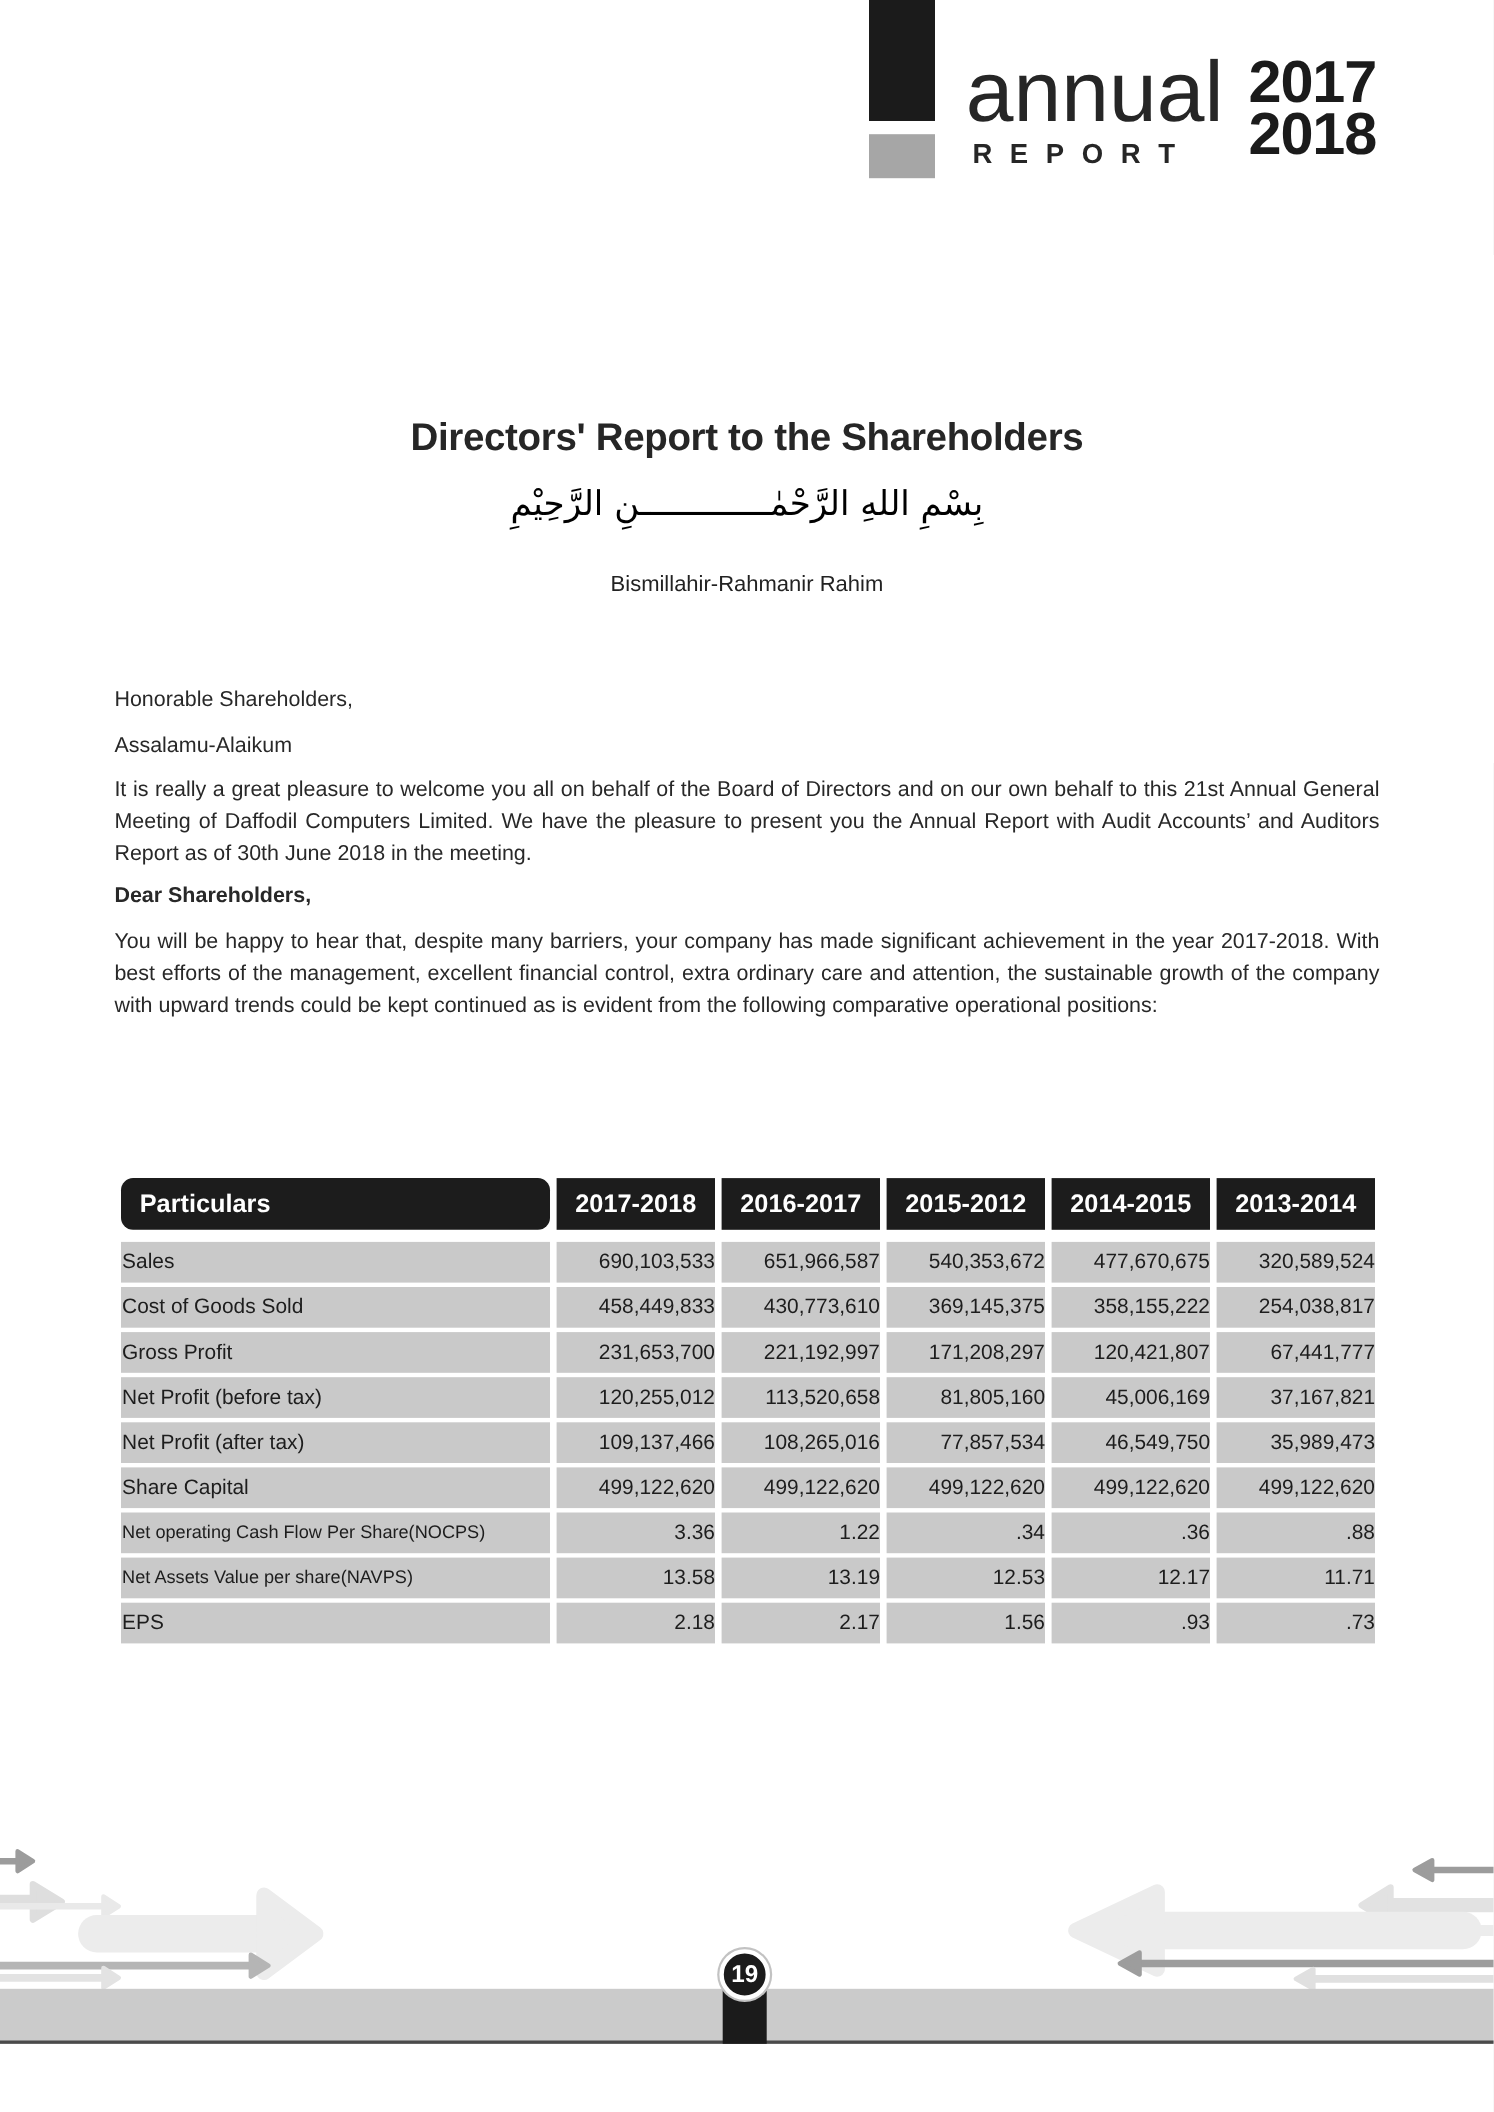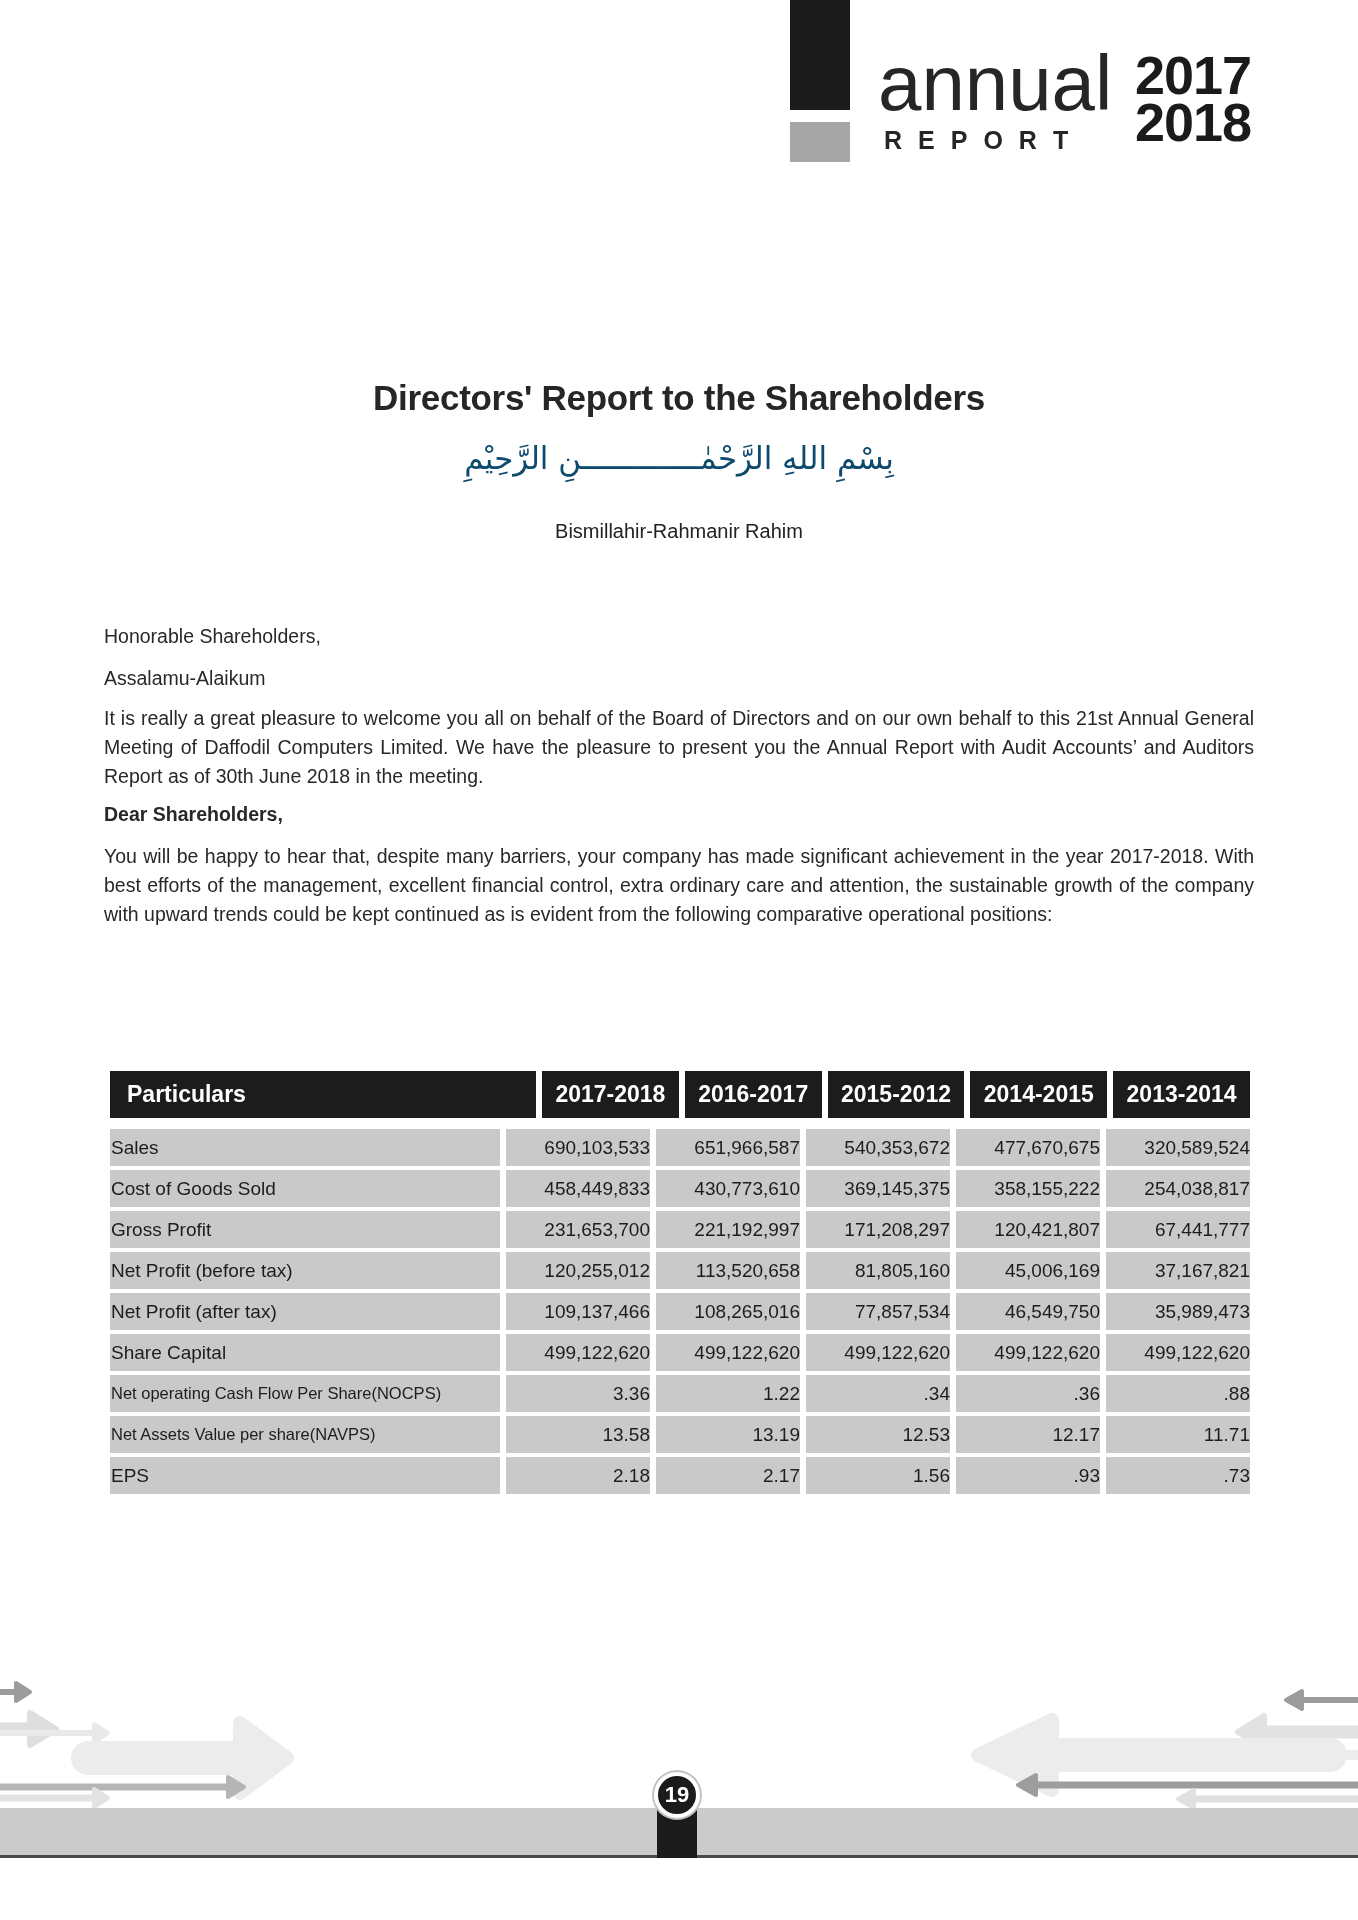--- a/index.html
+++ b/index.html
@@ -9,34 +9,34 @@
   }
   
   .logo-black-bar{position:absolute;left:790px;top:0;width:60px;height:110px;background:#1b1b1b;}
   .logo-gray-square{position:absolute;left:790px;top:122px;width:60px;height:40px;background:#a6a6a6;}
   .logo-annual{position:absolute;left:878px;top:44px;font-size:78px;font-weight:400;letter-spacing:0px;color:#262626;line-height:1;}
   .logo-report{position:absolute;left:884px;top:128px;font-size:25px;font-weight:700;letter-spacing:16px;color:#262626;line-height:1;}
   .logo-years{position:absolute;left:1135px;top:52px;font-size:54px;font-weight:800;line-height:0.87;letter-spacing:-1px;color:#1b1b1b;}
   .logo-years div{white-space:nowrap;}
   
   .page-title{position:absolute;left:0;top:378px;width:100%;text-align:center;font-size:35px;font-weight:700;letter-spacing:-0.3px;color:#262626;}
-  .bismillah-arabic{position:absolute;left:0;top:440px;width:100%;text-align:center;direction:rtl;font-family:"DejaVu Sans",sans-serif;font-size:31px;color:#0c4a6e;}
+  .bismillah-arabic{position:absolute;left:0;top:440px;width:100%;text-align:center;direction:rtl;font-family:"DejaVu Sans",sans-serif;font-size:31px;color:#000000;}
   .bismillah-caption{position:absolute;left:0;top:520px;width:100%;text-align:center;font-size:20px;color:#222;}
   
   .bodytext{position:absolute;left:104px;width:1150px;font-size:19.5px;line-height:29px;color:#282828;}
   .salut1{top:622px;}
   .salut2{top:664px;}
   .para1{top:704px;text-align:justify;}
   .heading2{top:800px;font-weight:700;}
   .para2{top:842px;text-align:justify;}
   
   .op-table{position:absolute;left:110px;top:1071px;width:1140px;}
   .tr-head{display:flex;gap:6px;height:47px;margin-bottom:11px;}
   .th{background:#1c1c1c;color:#ffffff;font-weight:700;font-size:23px;display:flex;align-items:center;justify-content:center;}
-  .th-label{width:426px;justify-content:flex-start;padding-left:17px;box-sizing:border-box;}
+  .th-label{width:390px;justify-content:flex-start;padding-left:17px;box-sizing:border-box;border-radius:11px;}
   .th-year{flex:1;}
   .tr{display:flex;gap:6px;height:37px;margin-bottom:4px;}
   .td{background:#c9c9c9;display:flex;align-items:center;font-size:19px;color:#1d1d1d;}
   .td-label{width:390px;padding-left:1px;box-sizing:border-box;}
   .td-label.small-label{font-size:16.5px;}
   .td-value{flex:1;justify-content:flex-end;box-sizing:border-box;}
   
   .arrows-svg{position:absolute;left:0;top:1675px;}
   .footer-band{position:absolute;left:0;top:1808px;width:100%;height:47px;background:#cbcbcb;border-bottom:3px solid #4a4a4a;box-sizing:content-box;}
   .footer-tab{position:absolute;left:657px;top:1806px;width:40px;height:52px;background:#1b1b1b;}

